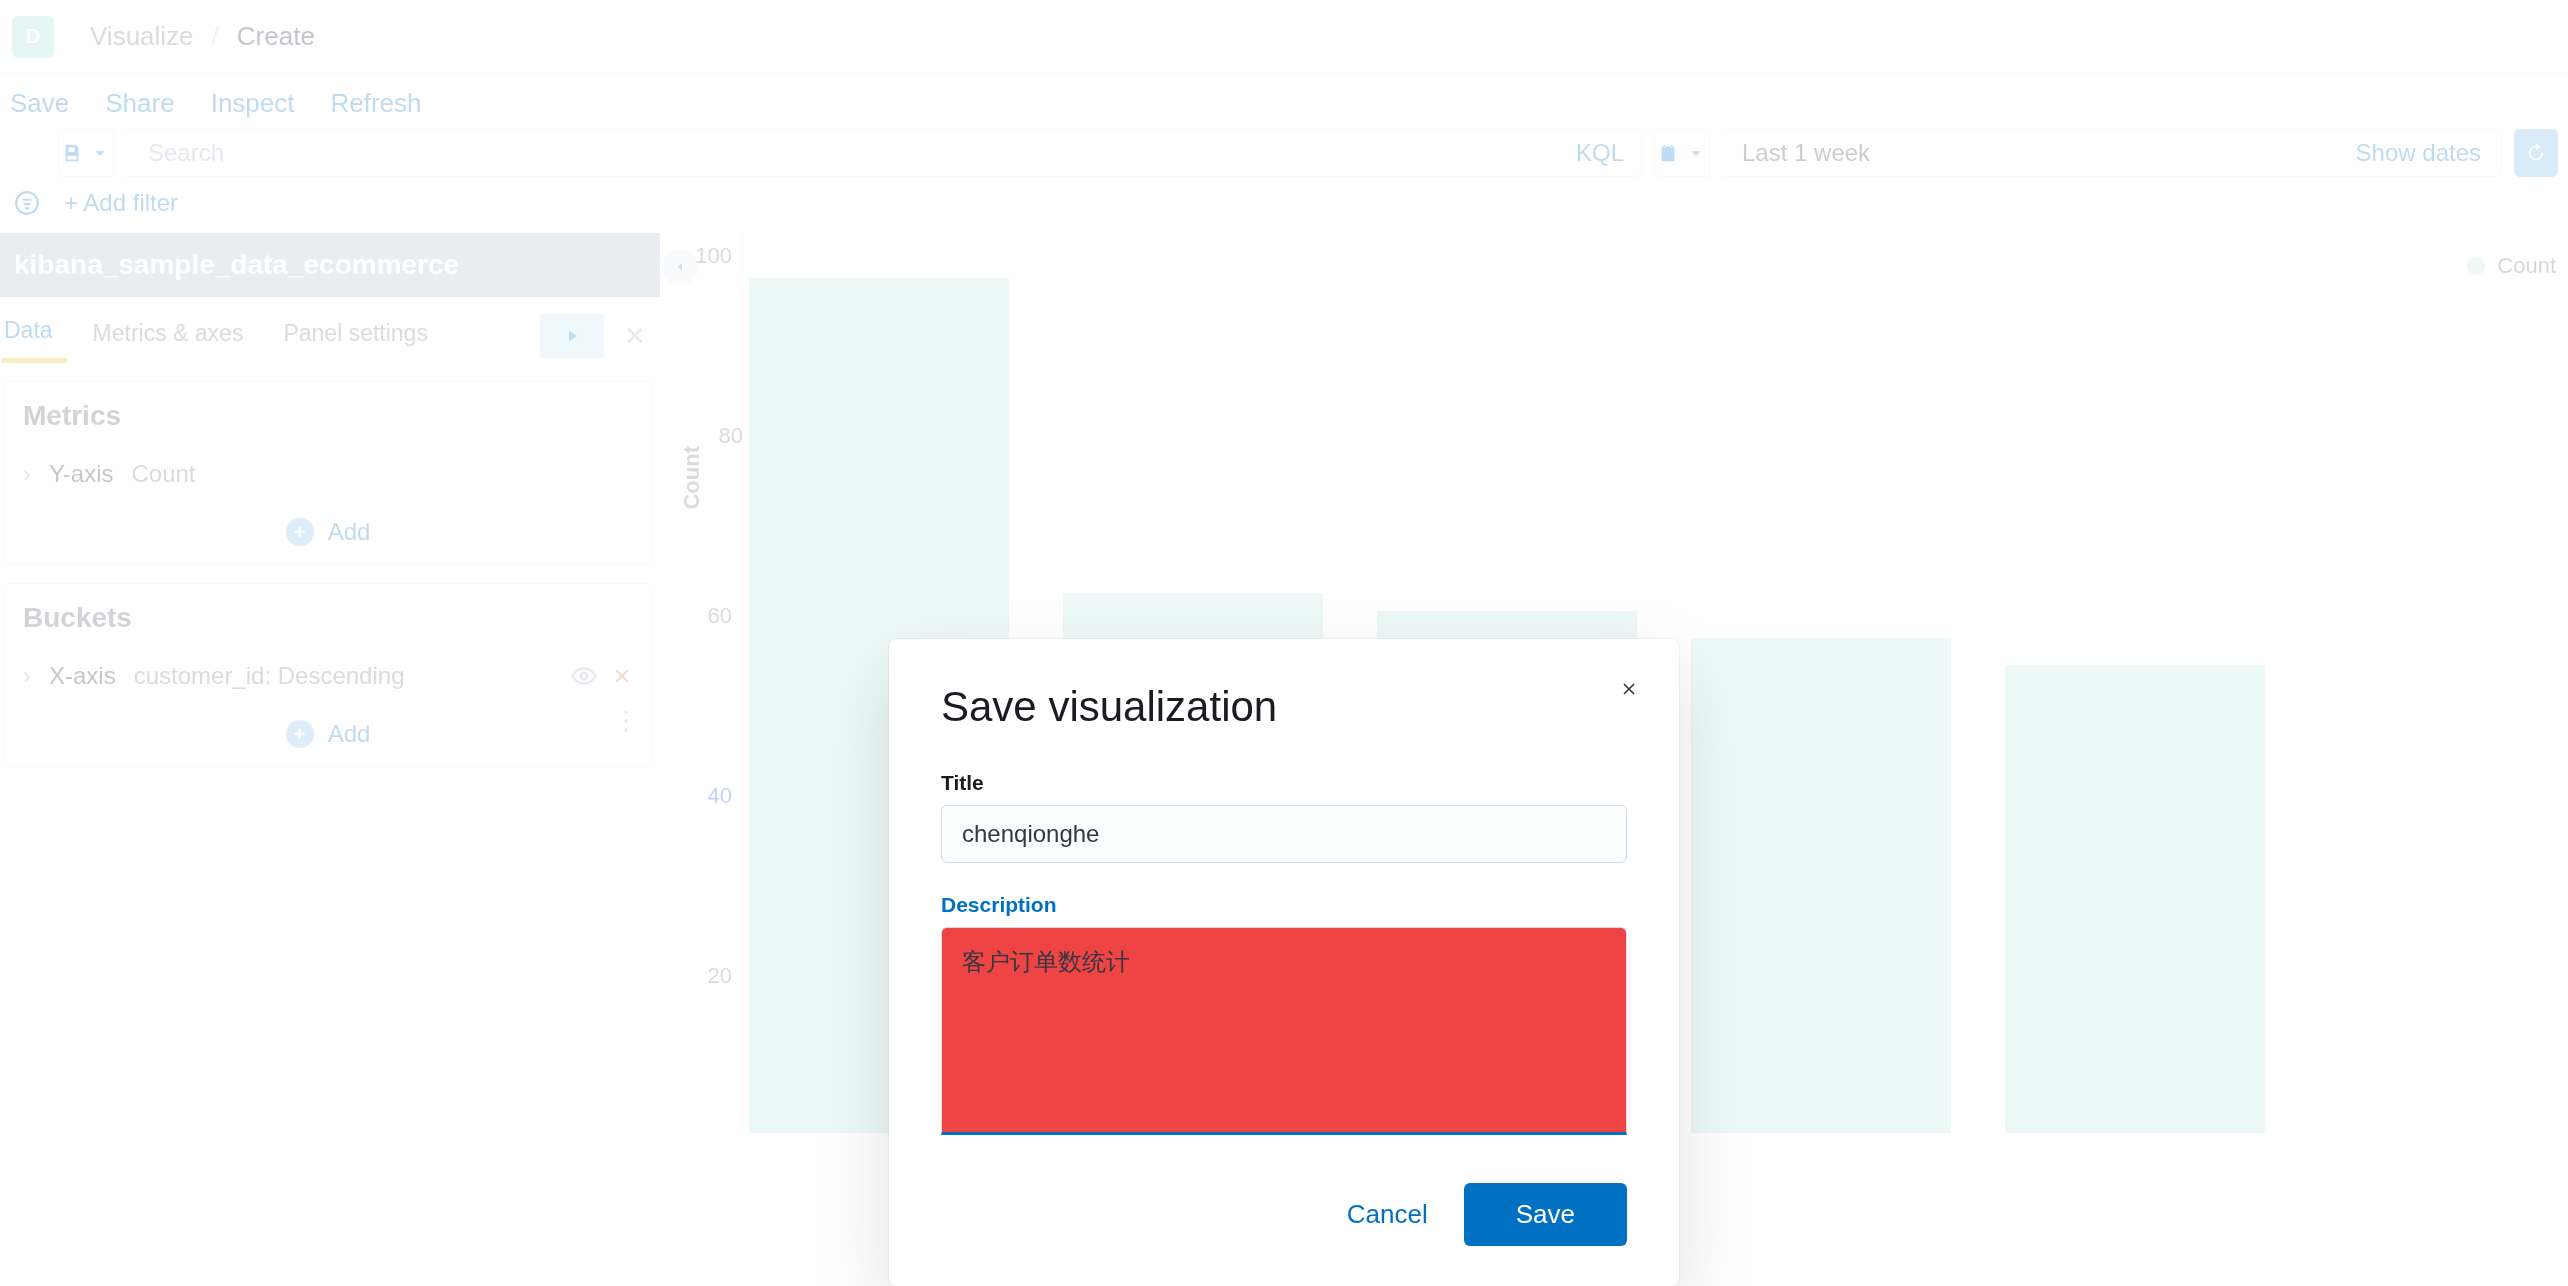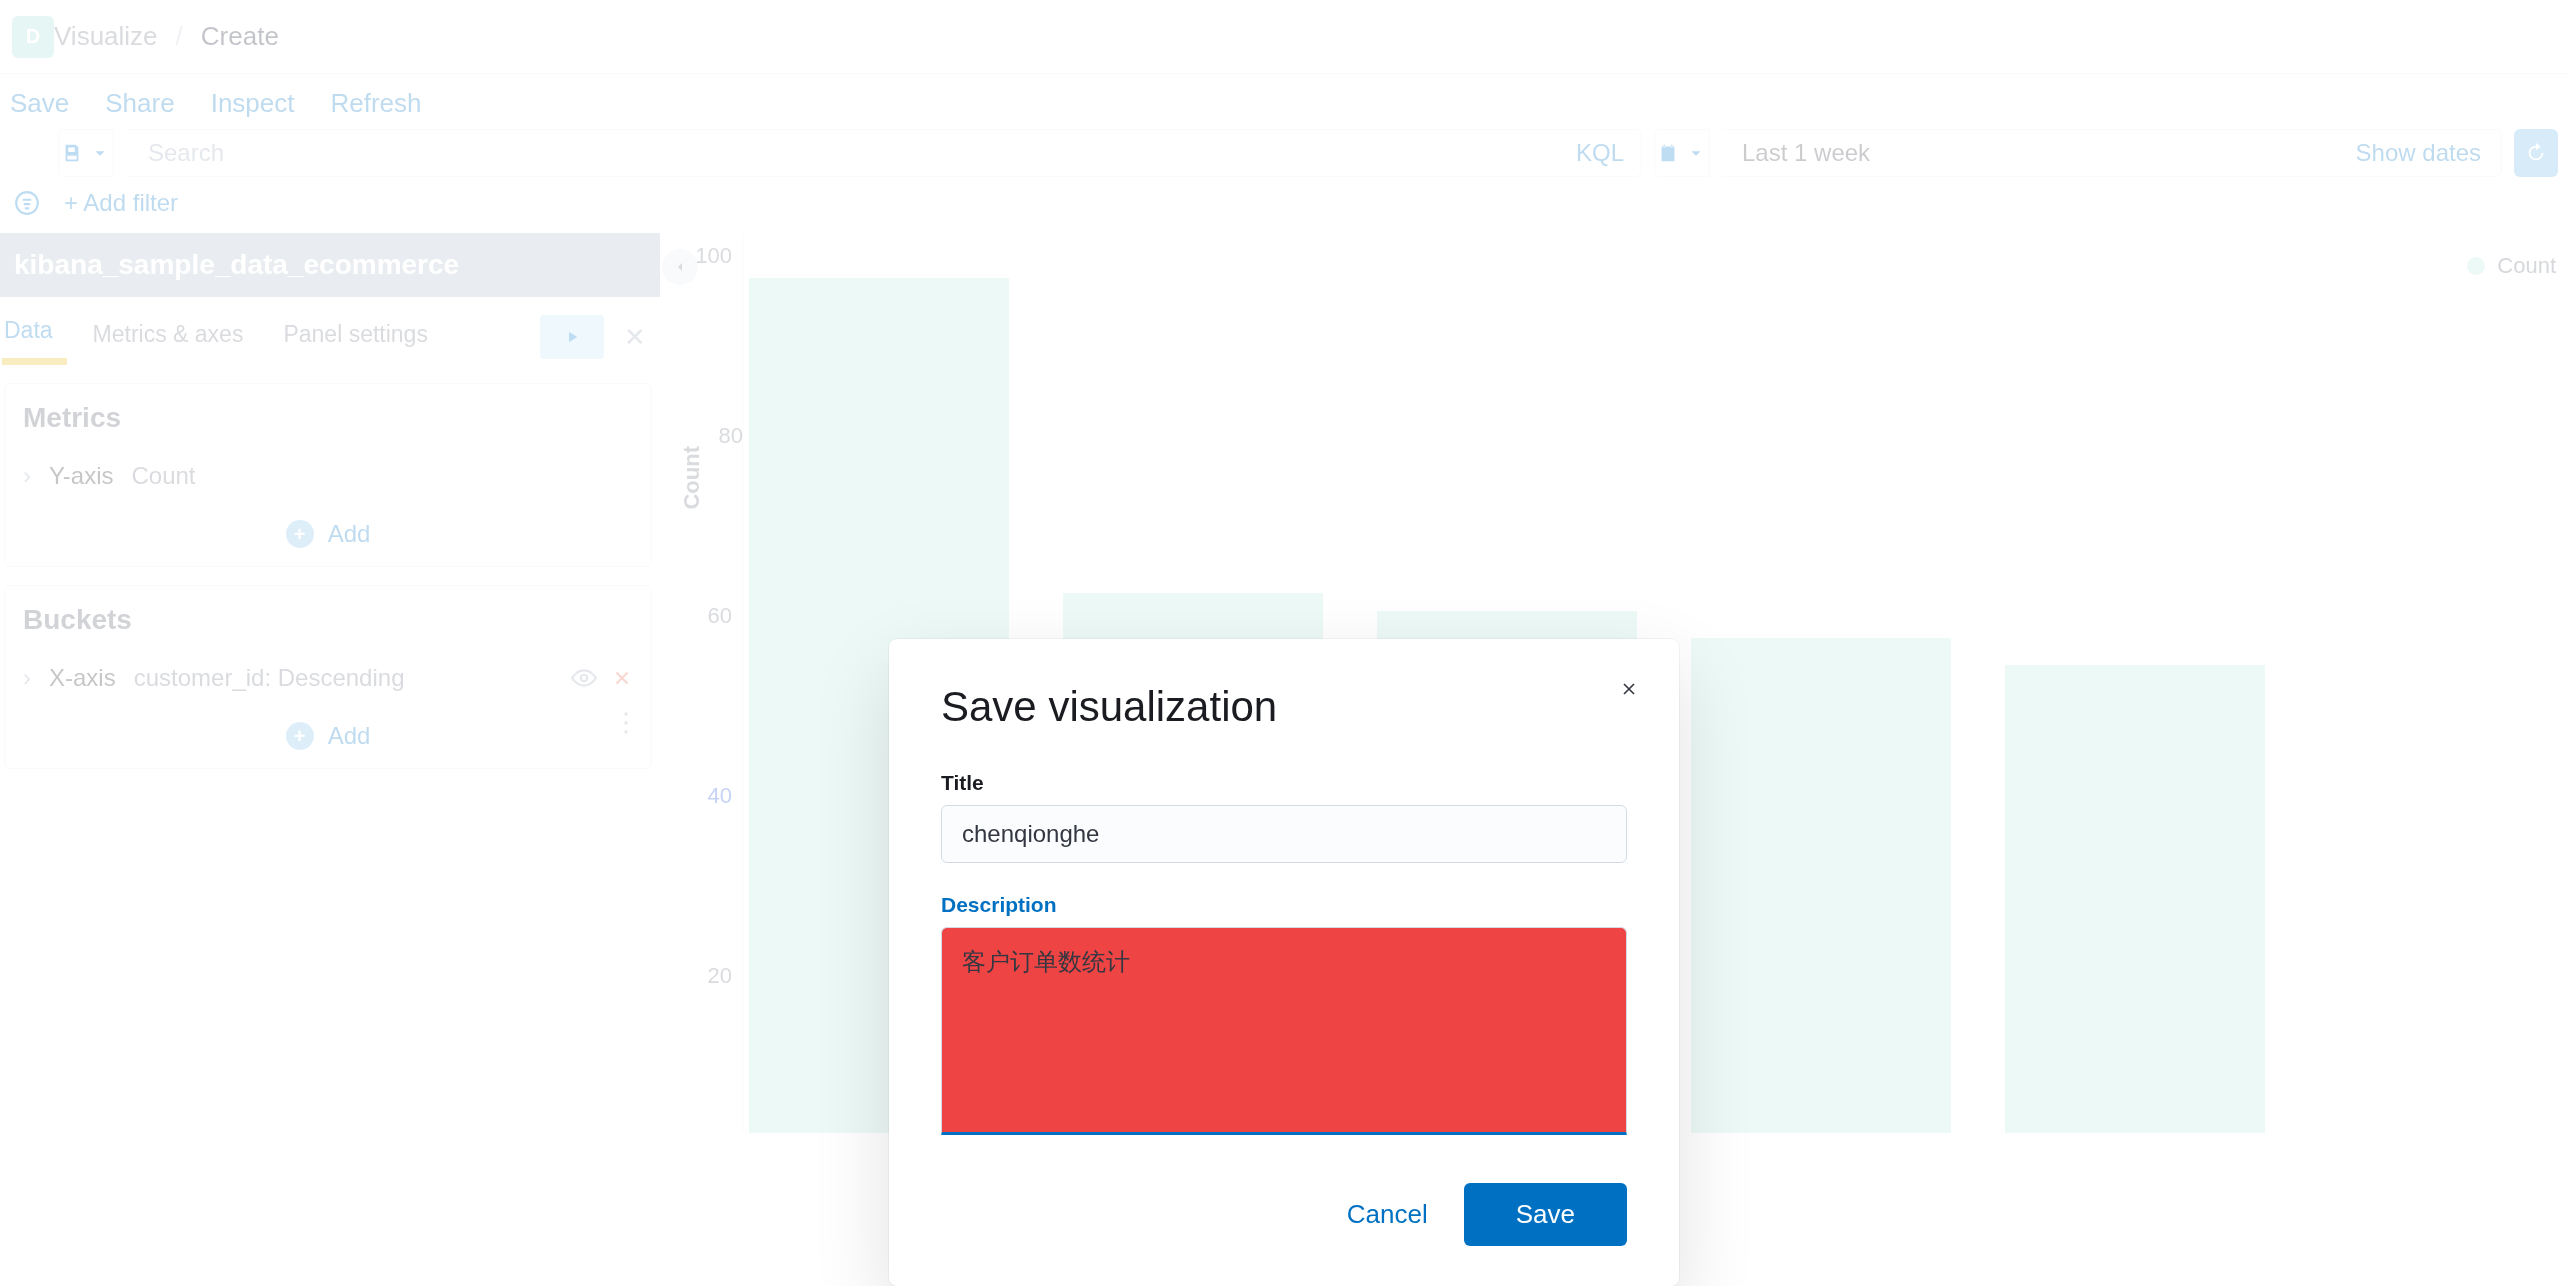--- a/index.html
+++ b/index.html
@@ -16,21 +16,21 @@
 
 .dim-layer {
   position: absolute; inset:0;
   background: rgba(255,255,255,0.75);
   z-index: 50;
 }
 
 
 .top-bar { display:flex; align-items:center; height:74px; padding:0 12px; border-bottom:1px solid #e6ebf2; }
 .logo-box { width:42px; height:42px; background:#9ddad3; border-radius:6px; display:flex; align-items:center; justify-content:center; color:#fff; font-weight:600; font-size:20px; }
-.breadcrumbs { font-size:26px; color:#69707d; display:flex; gap:18px; align-items:center;}
+.breadcrumbs { margin-left:36px; font-size:26px; color:#69707d; display:flex; gap:18px; align-items:center;}
 .breadcrumbs .sep{color:#c2c8d3;}
 .breadcrumbs .current{color:#0f172a;}
 
 
 .sub-bar { display:flex; align-items:center; gap:36px; padding:14px 10px 10px 10px; font-size:26px; }
 .sub-bar a{color:#0071c2; cursor:pointer;}
 
 
 .search-row { display:flex; align-items:center; padding:0 10px 12px 10px; gap:12px;margin-left:48px;}
 .saved-dd { width:56px; height:48px; border:1px solid #e6ebf2; border-radius:6px 0 0 6px; display:flex; align-items:center; justify-content:center; gap:6px;}
@@ -50,21 +50,21 @@
 
 .filter-row{display:flex; align-items:center; gap:24px; padding:0 10px 16px 14px; color:#0071c2; font-size:24px;}
 
 
 .body-area{display:flex; position:relative;}
 .sidebar{width:660px;}
 .index-header{background:#a9b4c3; color:#fff; font-size:28px; font-weight:700; padding:16px 14px; position:relative;}
 .collapse-btn{position:absolute; right:-38px; top:16px; width:36px; height:36px; background:#e6ebf2; border-radius:50%; display:flex; align-items:center; justify-content:center;}
 .tabs-row{display:flex; align-items:center; padding:12px 2px 0 2px; font-size:23px; color:#6a717d; position:relative;}
 .tabs-row .tab{padding:8px 14px 14px 2px; cursor:pointer; margin-right:24px;}
-.tabs-row .tab.active{color:#0071c2; border-bottom:7px solid #eab308;}
+.tabs-row .tab.active{color:#0071c2; border-bottom:5px solid #eab308;}
 .tabs-row .ctrl{margin-left:auto; display:flex; gap:8px;}
 .play-btn{width:64px; height:44px; background:#bce3f7; display:flex; align-items:center; justify-content:center; border-radius:4px;}
 .play-btn svg{width:18px;height:18px;fill:#0077cc;}
 .close-x{width:46px; height:44px; display:flex; align-items:center; justify-content:center; color:#98a2b3; font-size:26px;}
 
 .panel-box{border:1px solid #e6ebf2; border-radius:6px; margin:18px 8px 0 4px; padding:18px; position:relative;}
 .panel-title{font-size:28px; font-weight:600; color:#4a5160; margin-bottom:20px;}
 .axis-row{font-size:24px; color:#343741; padding:8px 0; display:flex; align-items:center; gap:18px;}
 .axis-row .chev-r{color:#98a2b3;}
 .axis-row .lbl{color:#1a1c21; font-weight:500;}

